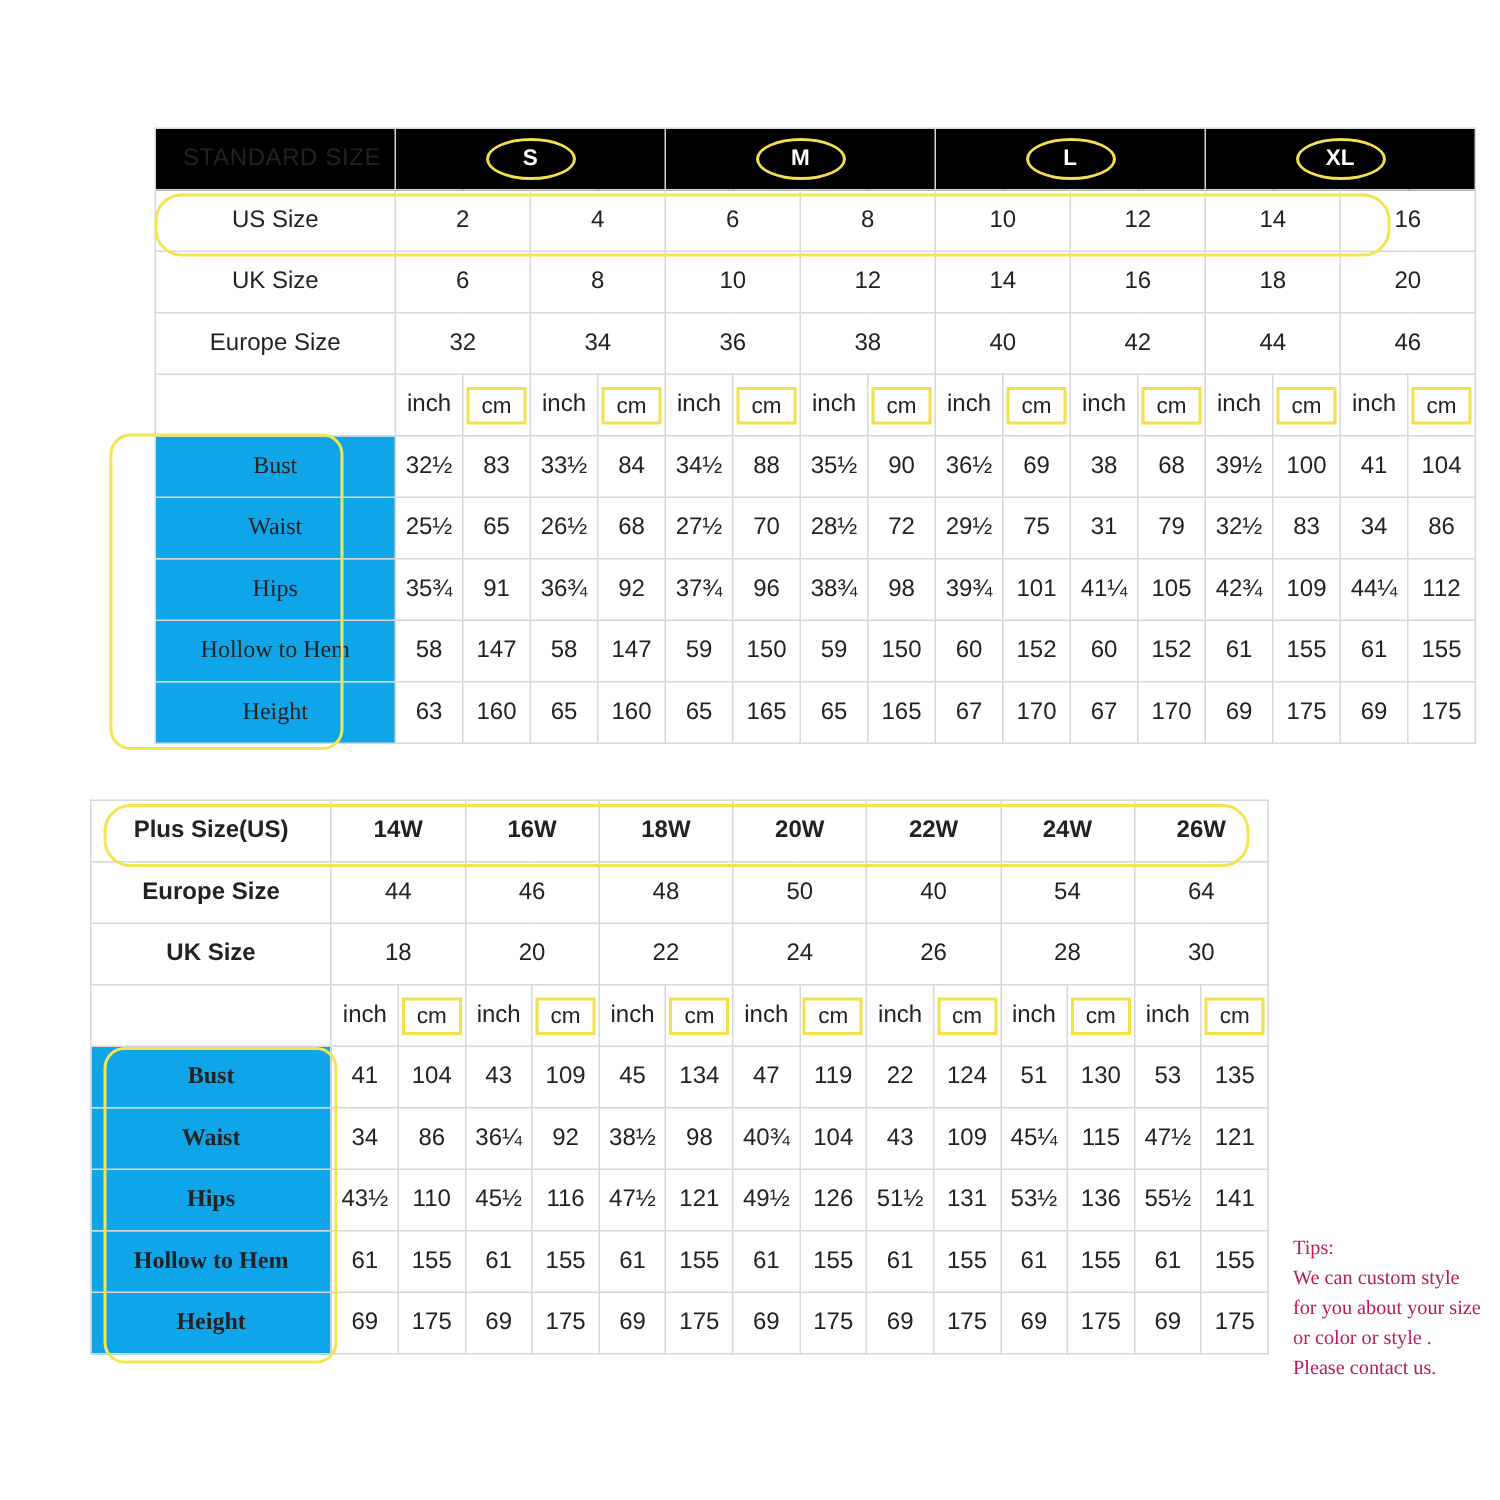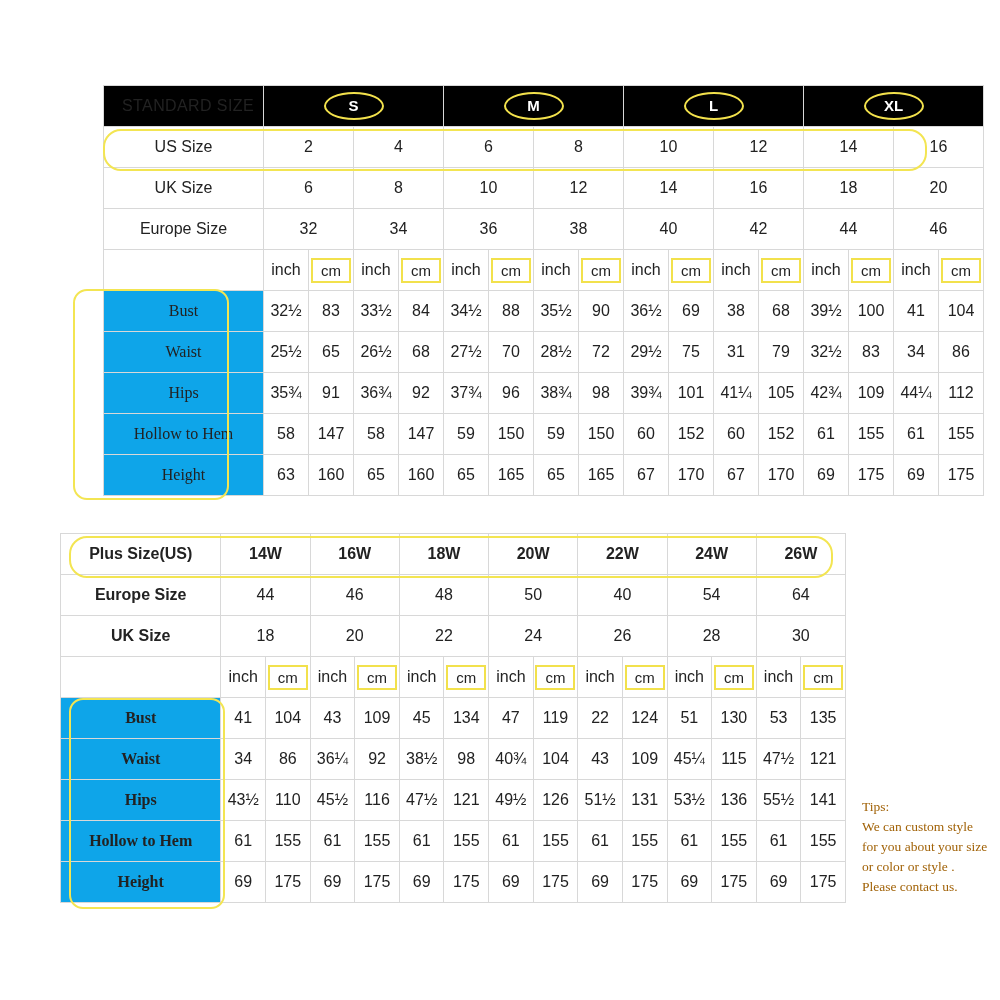--- a/index.html
+++ b/index.html
@@ -126,23 +126,23 @@
   .plus-head td {
     font-weight: bold;
     font-size: 16px;
     height: 42px;
   }
 
   
   .tips {
     position: absolute;
     left: 862px;
-    top: 797px;
+    top: 822px;
     width: 130px;
-    color: #a16207;
+    color: #be185d;
     font-size: 13.5px;
     line-height: 20px;
     font-family: "Liberation Serif", serif;
   }
 </style>
 </head>
 <body>
 
 <div class="page">
 

